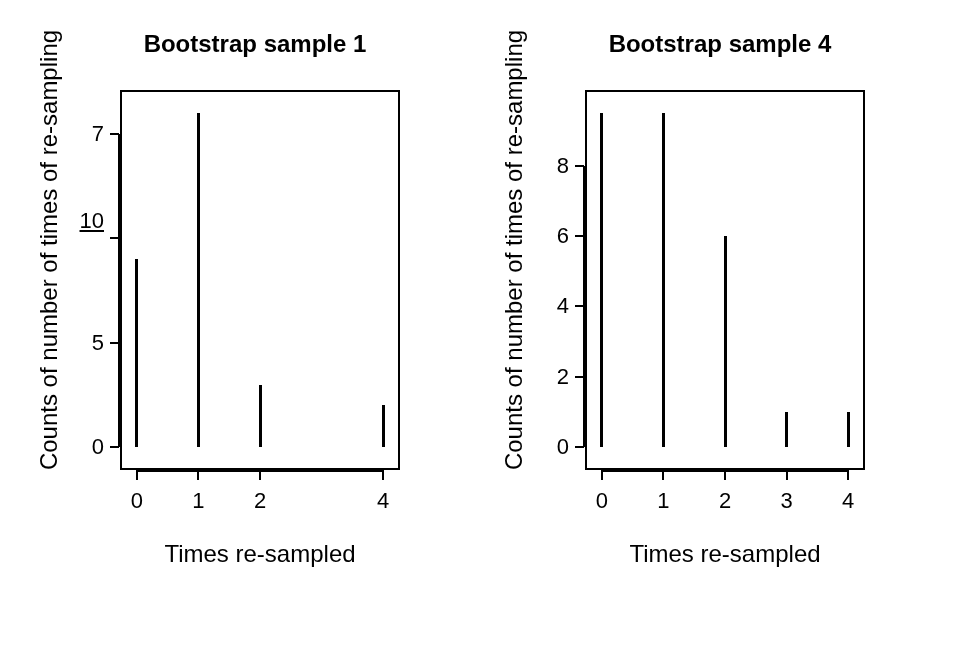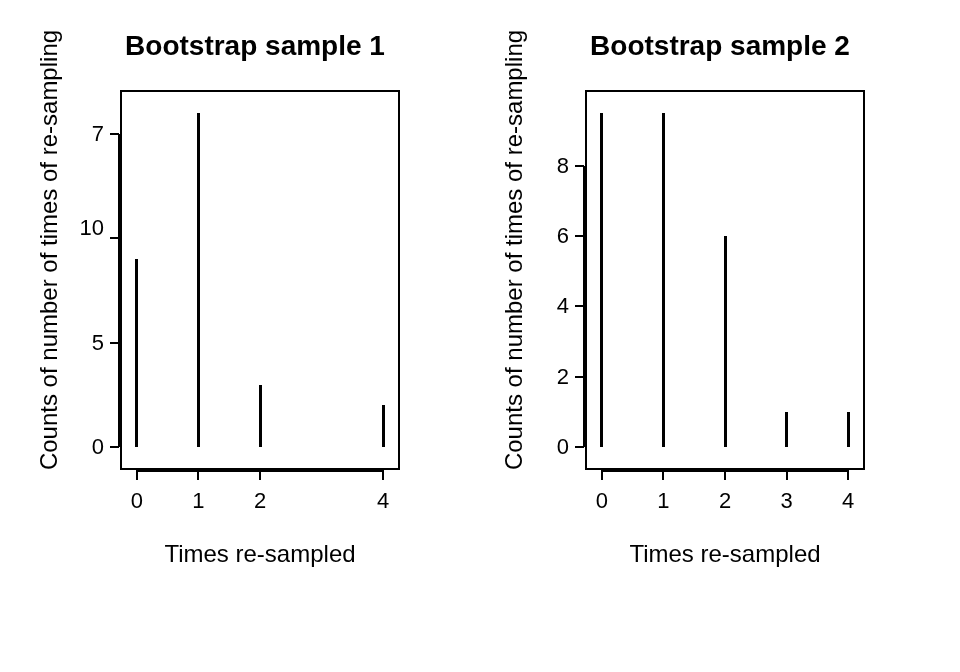--- a/index.html
+++ b/index.html
@@ -9,21 +9,21 @@
     font-family: Arial, Helvetica, sans-serif;
   }
   .figure {
     position: relative;
     width: 960px;
     height: 672px;
   }
   .title {
     position: absolute;
     font-weight: bold;
-    font-size: 28px;
+    font-size: 24px;
     text-align: center;
     width: 400px;
   }
   .plot-box {
     position: absolute;
     border: 2px solid #000;
     box-sizing: border-box;
   }
   .ytick-label, .xtick-label {
     position: absolute;
@@ -57,39 +57,39 @@
 
 <div class="figure" id="figure">
     <div class="title" style="left: 55px; top: 30px;">Bootstrap sample 1</div>
     <div class="plot-box" style="left: 120px; top: 90px; width: 280px; height: 380px;"></div>
     <div class="axis-tick" style="left: 118px; top: 133.7px; width: 2px; height: 313.5px;"></div>
     <div class="axis-tick" style="left: 110px; top: 446.2px; width: 9px; height: 2px;"></div>
     <div class="ytick-label" style="left: 60px; top: 434.2px; width: 44px;">0</div>
     <div class="axis-tick" style="left: 110px; top: 341.7px; width: 9px; height: 2px;"></div>
     <div class="ytick-label" style="left: 60px; top: 329.7px; width: 44px;">5</div>
     <div class="axis-tick" style="left: 110px; top: 237.2px; width: 9px; height: 2px;"></div>
-    <div class="ytick-label" style="left: 60px; top: 215px; width: 44px;">10</div>
+    <div class="ytick-label" style="left: 60px; top: 208px; width: 44px; text-decoration: underline;">10</div>
     <div class="axis-tick" style="left: 110px; top: 132.7px; width: 9px; height: 2px;"></div>
     <div class="ytick-label" style="left: 60px; top: 120.7px; width: 44px;">7</div>
     <div class="axis-tick" style="left: 136.8px; top: 470px; height: 2px; width: 246.4px;"></div>
     <div class="axis-tick" style="left: 135.8px; top: 470px; width: 2px; height: 10px;"></div>
     <div class="xtick-label" style="left: 116.8px; top: 488px; width: 40px;">0</div>
     <div class="axis-tick" style="left: 197.4px; top: 470px; width: 2px; height: 10px;"></div>
     <div class="xtick-label" style="left: 178.4px; top: 488px; width: 40px;">1</div>
     <div class="axis-tick" style="left: 259px; top: 470px; width: 2px; height: 10px;"></div>
     <div class="xtick-label" style="left: 240px; top: 488px; width: 40px;">2</div>
     <div class="axis-tick" style="left: 382.2px; top: 470px; width: 2px; height: 10px;"></div>
     <div class="xtick-label" style="left: 363.2px; top: 488px; width: 40px;">4</div>
     <div class="xlabel" style="left: 100px; top: 540px; width: 320px;">Times re-sampled</div>
     <div class="ylabel" style="left: 35px; top: 500px; width: 500px;">Counts of number of times of re-sampling</div>
     <div class="bar" style="left: 135.3px; top: 259.1px; height: 188.1px;"></div>
     <div class="bar" style="left: 196.9px; top: 112.8px; height: 334.4px;"></div>
     <div class="bar" style="left: 258.5px; top: 384.5px; height: 62.7px;"></div>
     <div class="bar" style="left: 381.7px; top: 405.4px; height: 41.8px;"></div>
-    <div class="title" style="left: 520px; top: 30px;">Bootstrap sample 2</div>
+    <div class="title" style="left: 520px; top: 30px;">Bootstrap sample 4</div>
     <div class="plot-box" style="left: 585px; top: 90px; width: 280px; height: 380px;"></div>
     <div class="axis-tick" style="left: 583px; top: 165.6px; width: 2px; height: 281.6px;"></div>
     <div class="axis-tick" style="left: 575px; top: 446.2px; width: 9px; height: 2px;"></div>
     <div class="ytick-label" style="left: 525px; top: 434.2px; width: 44px;">0</div>
     <div class="axis-tick" style="left: 575px; top: 375.8px; width: 9px; height: 2px;"></div>
     <div class="ytick-label" style="left: 525px; top: 363.8px; width: 44px;">2</div>
     <div class="axis-tick" style="left: 575px; top: 305.4px; width: 9px; height: 2px;"></div>
     <div class="ytick-label" style="left: 525px; top: 293.4px; width: 44px;">4</div>
     <div class="axis-tick" style="left: 575px; top: 235px; width: 9px; height: 2px;"></div>
     <div class="ytick-label" style="left: 525px; top: 223px; width: 44px;">6</div>

